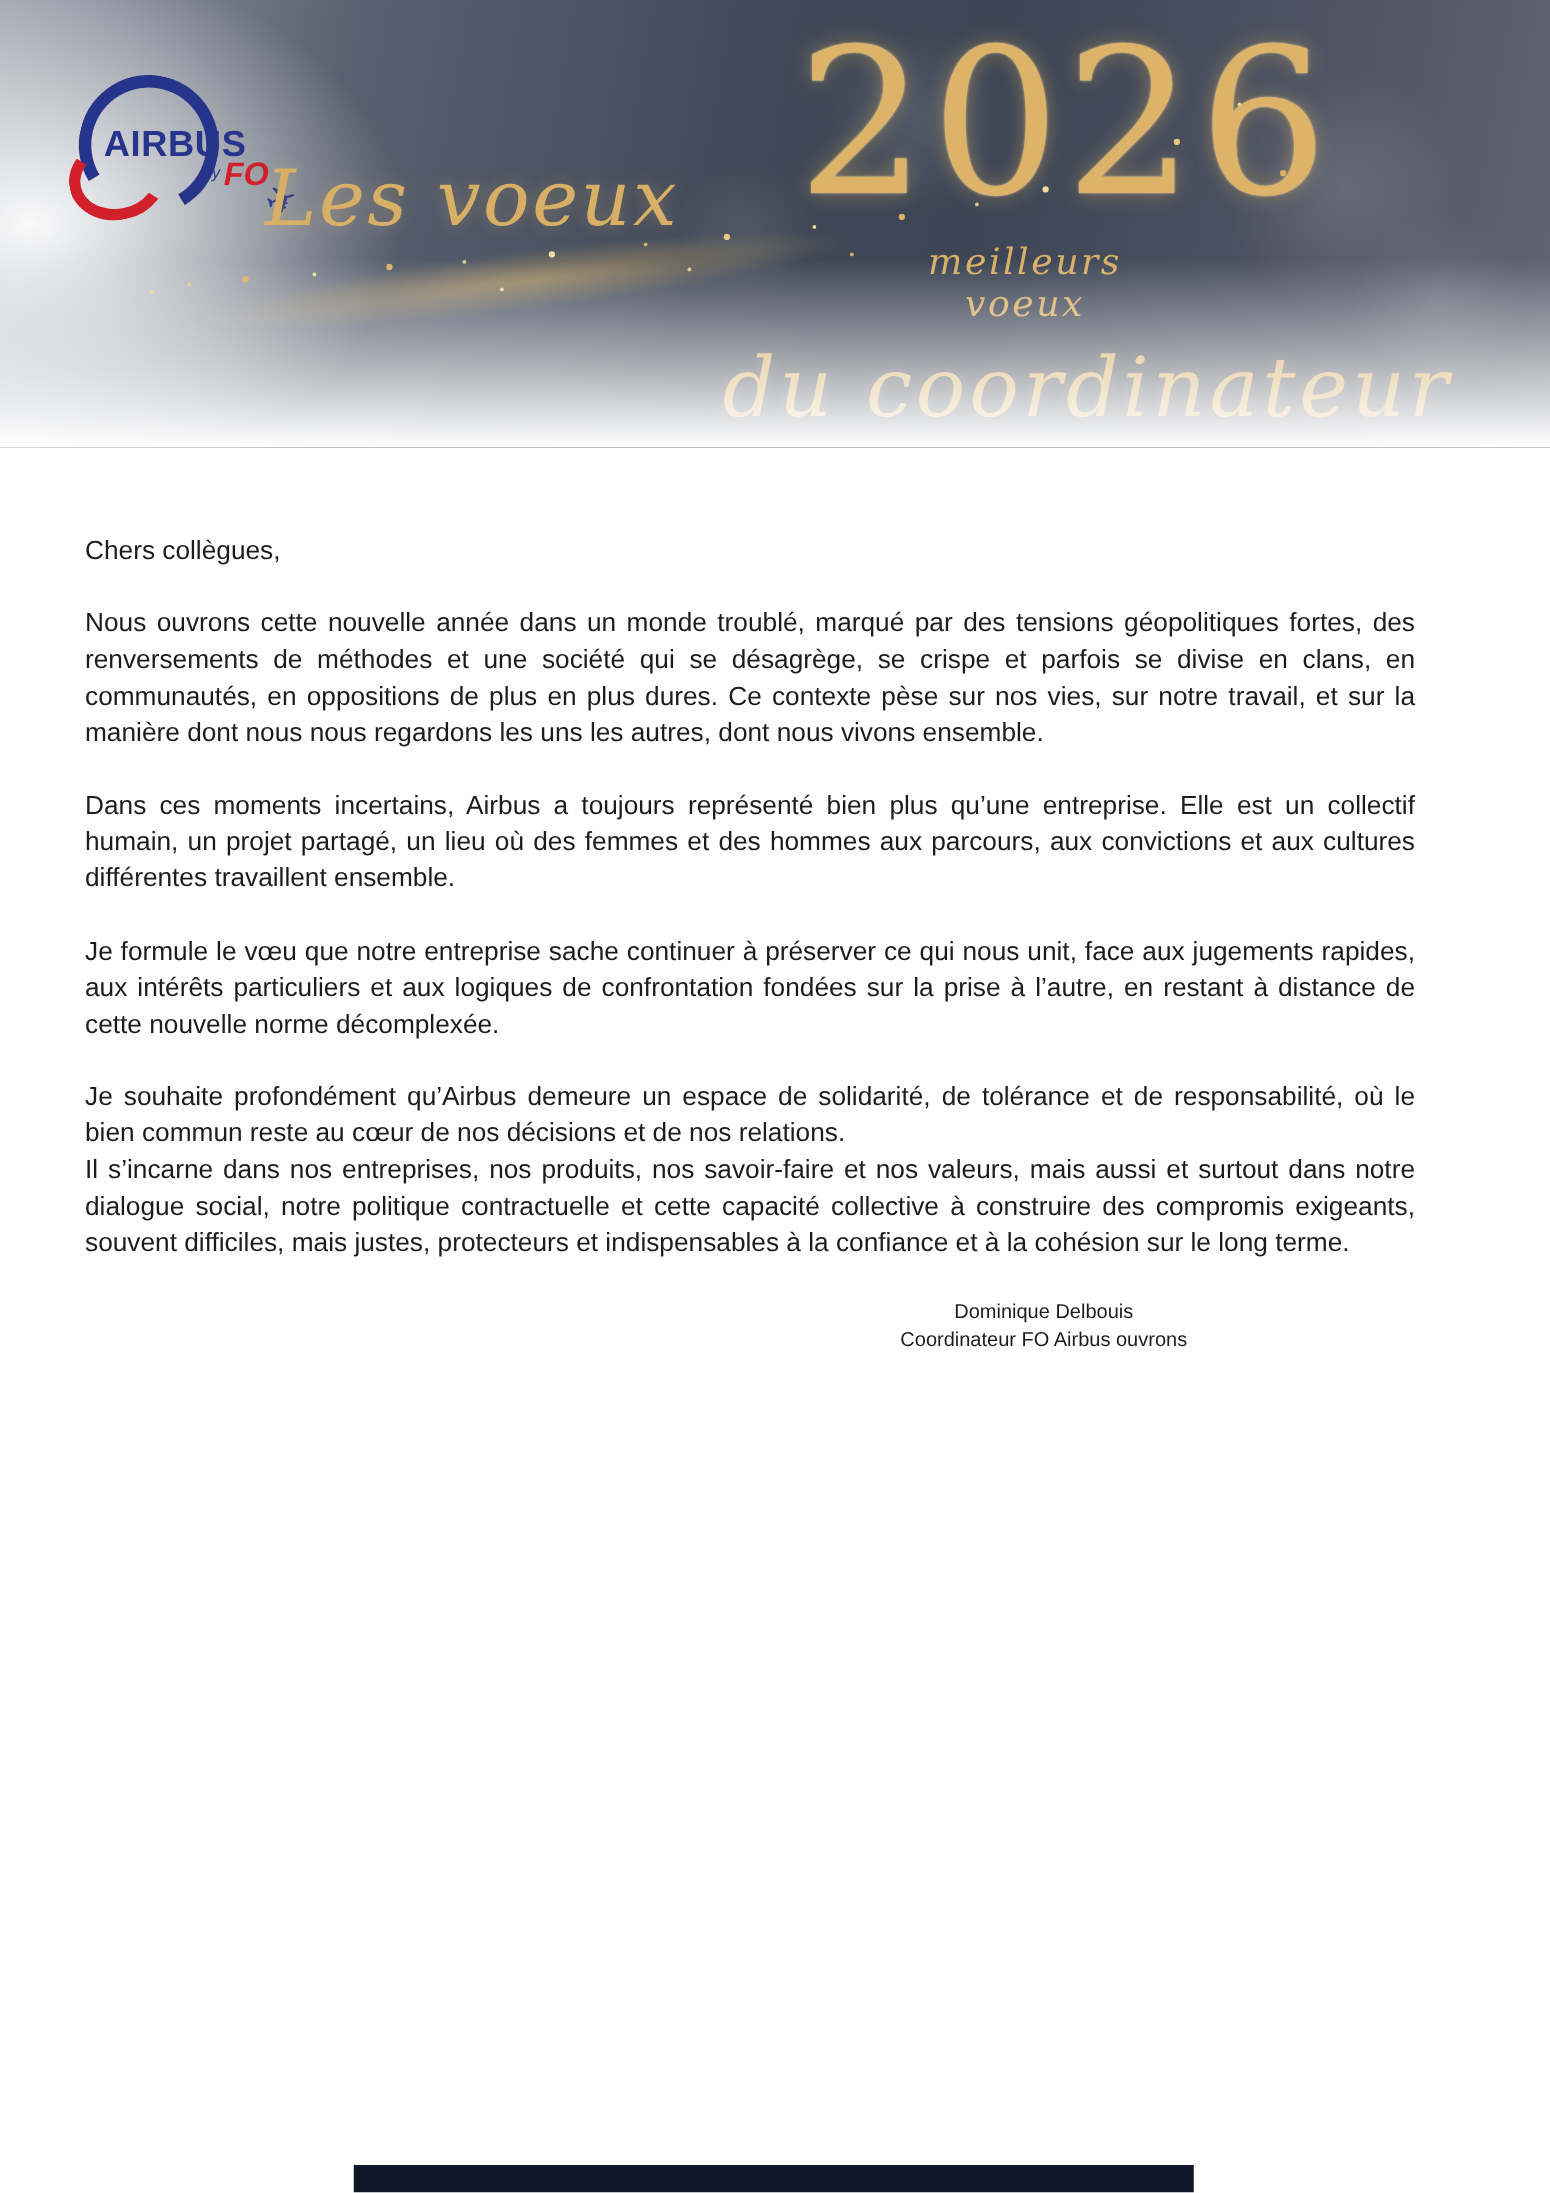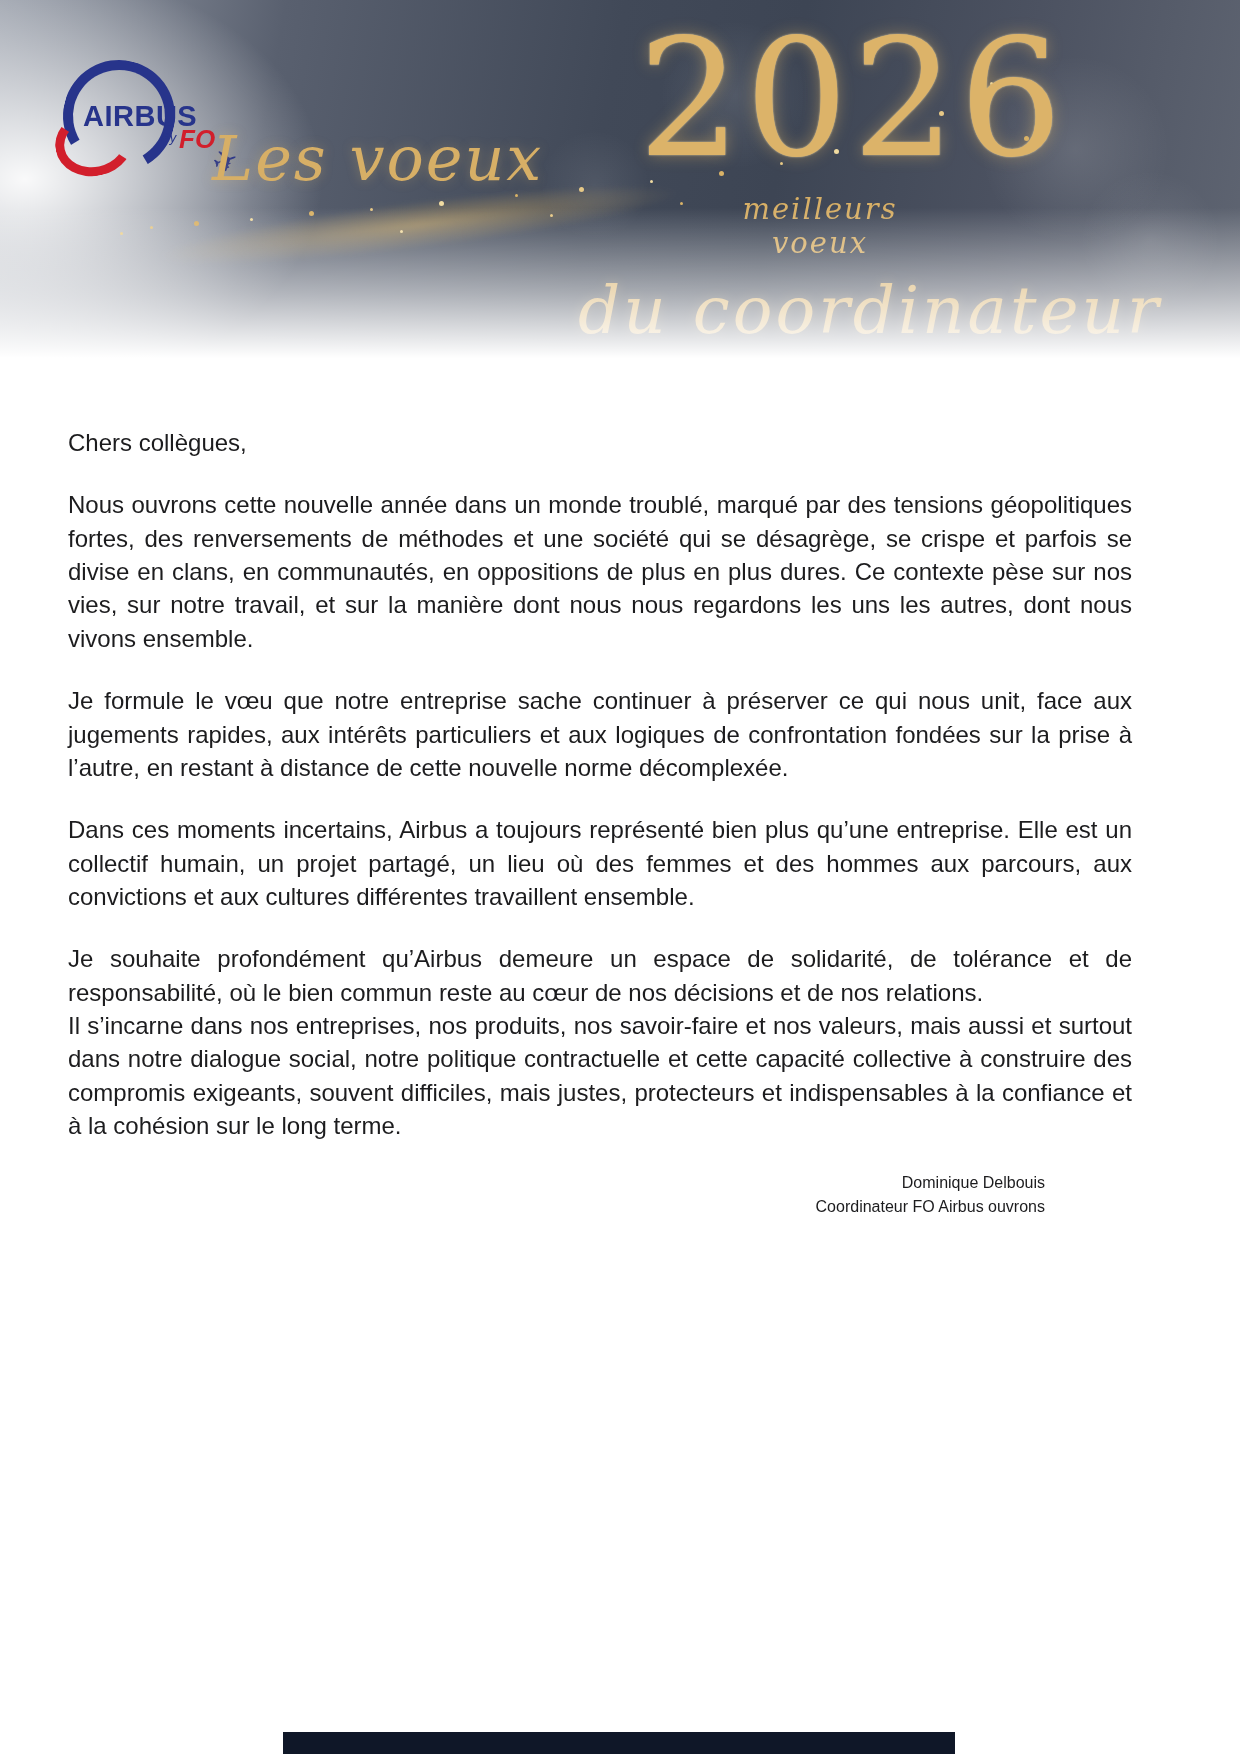--- a/index.html
+++ b/index.html
@@ -92,25 +92,25 @@
   .subtitle {
     position:absolute; left:690px; top:192px; width:260px; text-align:center;
     font-size:29px; letter-spacing:2px;
   }
   .title-bottom {
     position:absolute; left:578px; top:272px; font-size:66px; letter-spacing:3px;
     text-shadow:0 0 12px rgba(216,178,102,0.3);
   }
 
   
-  .letter { padding:68px 108px 0 68px; font-size:24px; line-height:1.39; }
+  .letter { padding:68px 108px 0 68px; font-size:21px; line-height:1.39; }
   .letter p { text-align:justify; margin-bottom:29px; white-space:pre-line; }
   .letter .salutation, .letter .closing { text-align:left; }
 
-  .signature { margin-top:16px; width:420px; margin-left:625px; text-align:right; line-height:1.45; }
+  .signature { margin-top:16px; width:420px; margin-left:625px; text-align:center; line-height:1.45; }
 
   
   .footer-bar {
     position:absolute; bottom:0; left:283px; width:672px; height:22px;
     background:#0f1728;
   }
 </style>
 </head>
 <body>
 
@@ -136,22 +136,22 @@
   <div class="year">2026</div>
   <div class="gold-script subtitle">meilleurs voeux</div>
   <div class="gold-script title-bottom">du coordinateur</div>
 
   <div class="fade-bottom"></div>
 </div>
 
 <div class="letter">
   <p class="salutation">Chers collègues,</p>
   <p>Nous ouvrons cette nouvelle année dans un monde troublé, marqué par des tensions géopolitiques fortes, des renversements de méthodes et une société qui se désagrège, se crispe et parfois se divise en clans, en communautés, en oppositions de plus en plus dures. Ce contexte pèse sur nos vies, sur notre travail, et sur la manière dont nous nous regardons les uns les autres, dont nous vivons ensemble.</p>
+  <p>Dans ces moments incertains, Airbus a toujours représenté bien plus qu’une entreprise. Elle est un collectif humain, un projet partagé, un lieu où des femmes et des hommes aux parcours, aux convictions et aux cultures différentes travaillent ensemble.</p>
   <p>Je formule le vœu que notre entreprise sache continuer à préserver ce qui nous unit, face aux jugements rapides, aux intérêts particuliers et aux logiques de confrontation fondées sur la prise à l’autre, en restant à distance de cette nouvelle norme décomplexée.</p>
-  <p>Dans ces moments incertains, Airbus a toujours représenté bien plus qu’une entreprise. Elle est un collectif humain, un projet partagé, un lieu où des femmes et des hommes aux parcours, aux convictions et aux cultures différentes travaillent ensemble.</p>
   <p>Je souhaite profondément qu’Airbus demeure un espace de solidarité, de tolérance et de responsabilité, où le bien commun reste au cœur de nos décisions et de nos relations.
 Il s’incarne dans nos entreprises, nos produits, nos savoir-faire et nos valeurs, mais aussi et surtout dans notre dialogue social, notre politique contractuelle et cette capacité collective à construire des compromis exigeants, souvent difficiles, mais justes, protecteurs et indispensables à la confiance et à la cohésion sur le long terme.</p>
 </div>
 
 <div class="signature">
   <div>Dominique Delbouis</div>
   <div>Coordinateur FO Airbus ouvrons</div>
 </div>
 
 <div class="footer-bar"></div>

